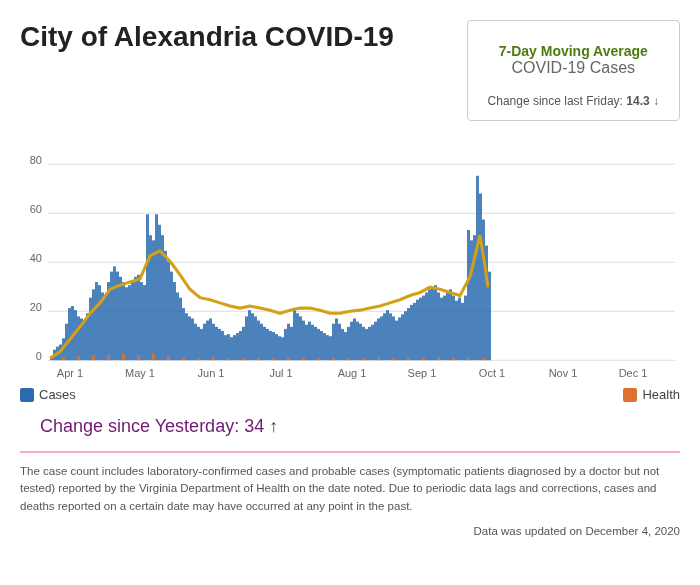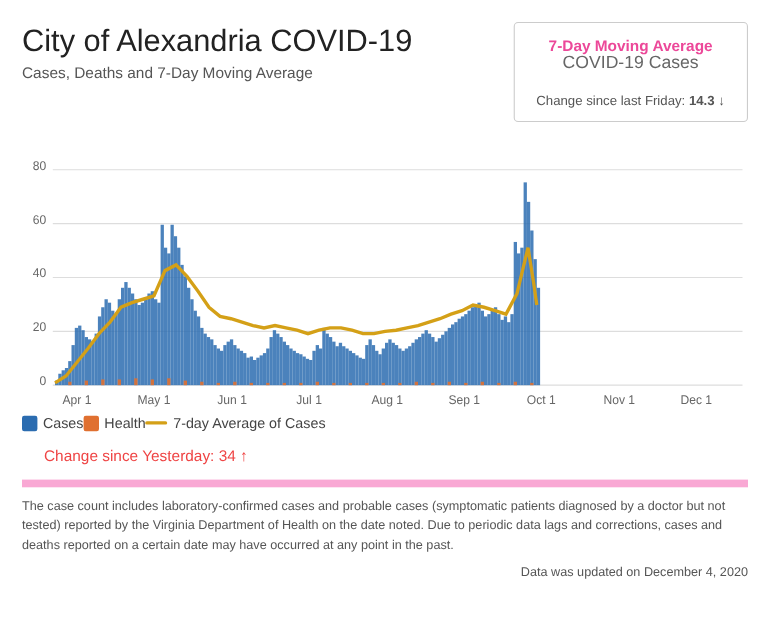--- a/index.html
+++ b/index.html
@@ -12,40 +12,41 @@
       color: #333;
     }
     .header-section {
       display: flex;
       justify-content: space-between;
       align-items: flex-start;
       margin-bottom: 10px;
     }
     .title-area h1 {
       font-size: 28px;
-      font-weight: normal;
+      font-weight: bold;
       color: #222;
       line-height: 1.2;
     }
     .title-area .subtitle {
       font-size: 14px;
       color: #555;
       margin-top: 4px;
     }
     .moving-avg-box {
       border: 1px solid #ccc;
       border-radius: 4px;
       padding: 12px 20px;
       text-align: center;
       min-width: 200px;
     }
     .moving-avg-box .box-title {
       font-size: 14px;
       font-weight: bold;
-      color: #ec4899;
+      color: #4d7c0f;
+      margin-top: 10px;
     }
     .moving-avg-box .box-subtitle {
       font-size: 16px;
       color: #666;
       margin-bottom: 6px;
     }
     .moving-avg-box .big-number {
       font-size: 36px;
       font-weight: bold;
       color: #d4a017;
@@ -64,21 +65,22 @@
       width: 100%;
       height: 250px;
       margin: 10px 0 4px 0;
     }
     svg.chart {
       width: 100%;
       height: 100%;
     }
     .legend {
       display: flex;
-      justify-content: flex-start;
+      gap: 24px;
+      justify-content: space-between;
       margin: 6px 0 14px 0;
       font-size: 13px;
       color: #444;
     }
     .legend-item {
       display: flex;
       align-items: center;
       gap: 5px;
     }
     .legend-box {
@@ -105,46 +107,45 @@
     }
     .stat-block .stat-main {
       font-size: 20px;
       font-weight: bold;
       color: #1a6bbf;
     }
     .stat-block .stat-main.orange {
       color: #e08030;
     }
     .stat-block .stat-change {
-      font-size: 14px;
-      color: #ef4444;
+      font-size: 18px;
+      color: #701a75;
     }
     .footnote {
       font-size: 11.5px;
       color: #555;
       line-height: 1.5;
       margin-bottom: 10px;
-      border-top: 7px solid #f9a8d4;
+      border-top: 2px solid #f9a8d4;
       padding-top: 10px;
     }
     .updated {
       font-size: 11.5px;
       color: #555;
       text-align: right;
       margin-top: 6px;
     }
     .arrow-down { color: #555; }
   </style>
 </head>
 <body>
 
 <div class="header-section">
   <div class="title-area">
     <h1>City of Alexandria COVID-19</h1>
-    <div class="subtitle">Cases, Deaths and 7-Day Moving Average</div>
   </div>
   <div class="moving-avg-box">
     <div class="box-title">7-Day Moving Average</div>
     <div class="box-subtitle">COVID-19 Cases</div>
     <div class="change-text">
       <span>Change since last Friday:</span>
       <span class="change-val">14.3</span>
       <span class="arrow-down">↓</span>
     </div>
   </div>
@@ -372,24 +373,20 @@
 
 <div class="legend">
   <div class="legend-item">
     <span class="legend-box" style="background:#2b6cb0;"></span>
     <span>Cases</span>
   </div>
   <div class="legend-item">
     <span class="legend-box" style="background:#e07030;"></span>
     <span>Health</span>
   </div>
-  <div class="legend-item">
-    <span class="legend-line"></span>
-    <span>7-day Average of Cases</span>
-  </div>
 </div>
 
 <div class="stats-row">
   <div class="stat-block">
     <div class="stat-change">Change since Yesterday: 34 ↑</div>
   </div>
   <div class="stat-block">
   </div>
 </div>
 

